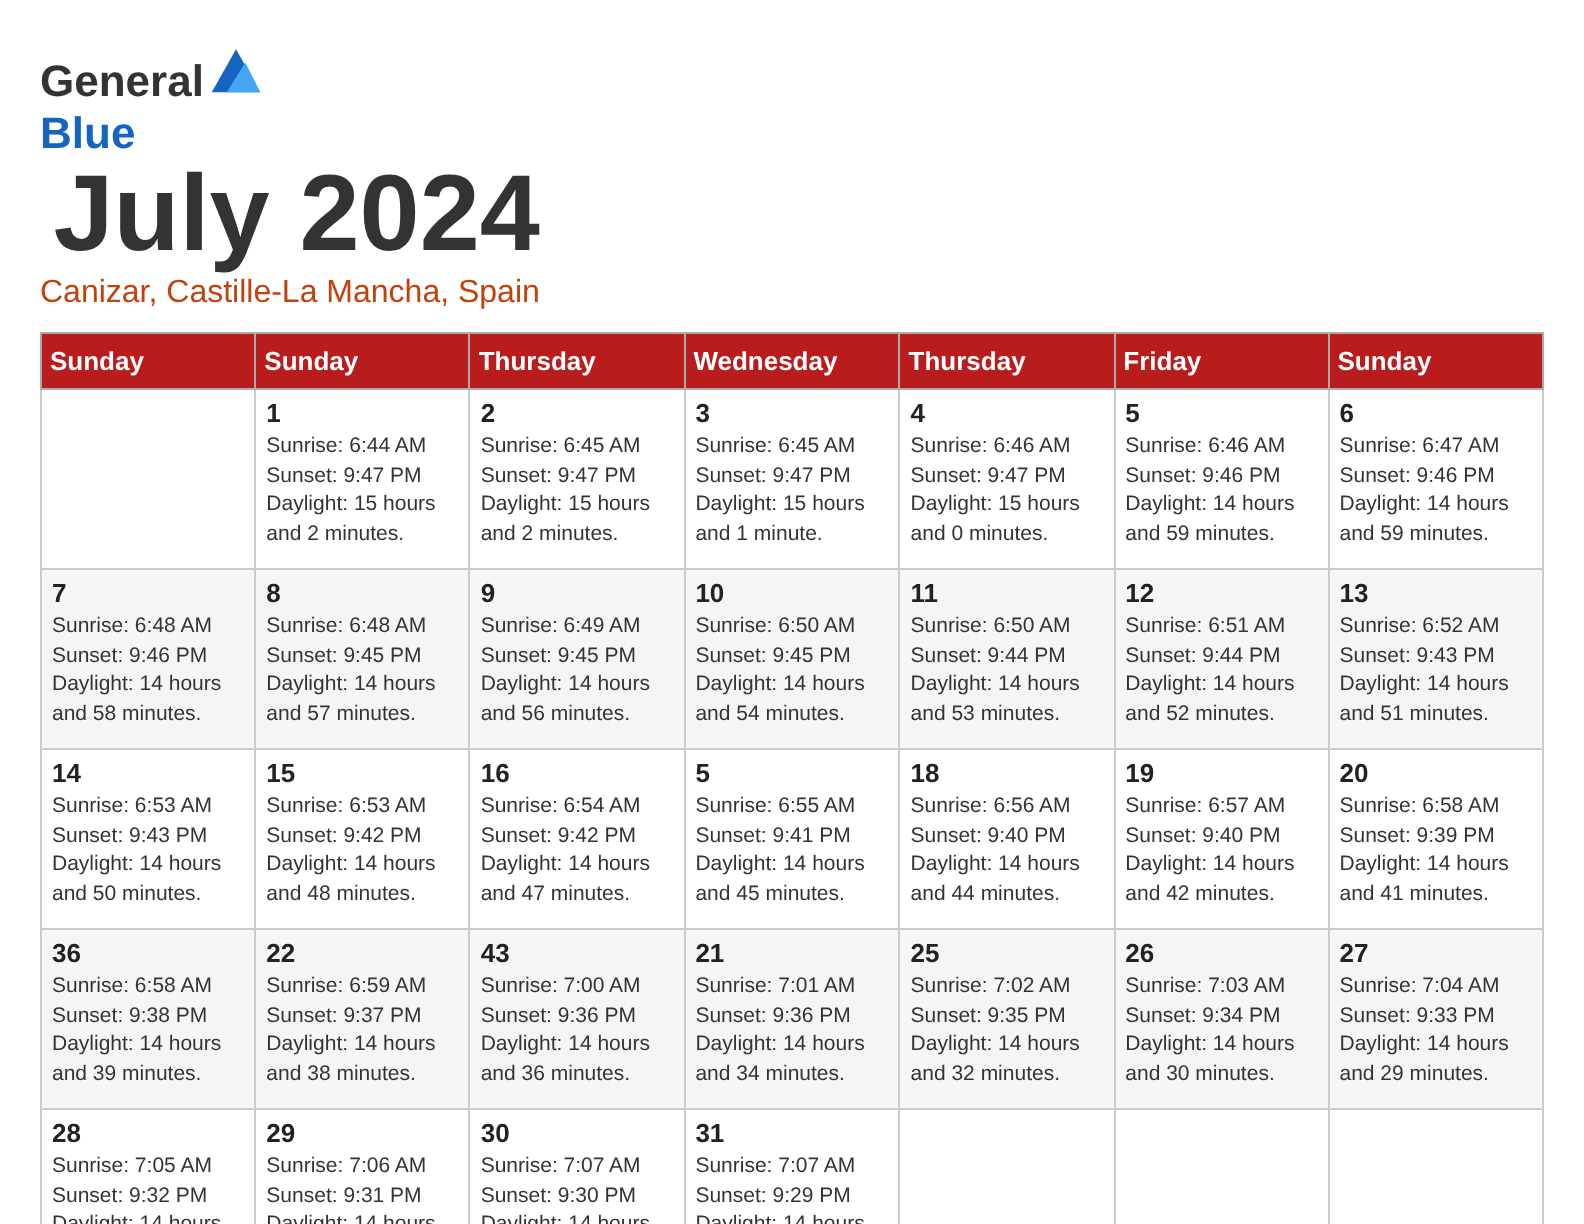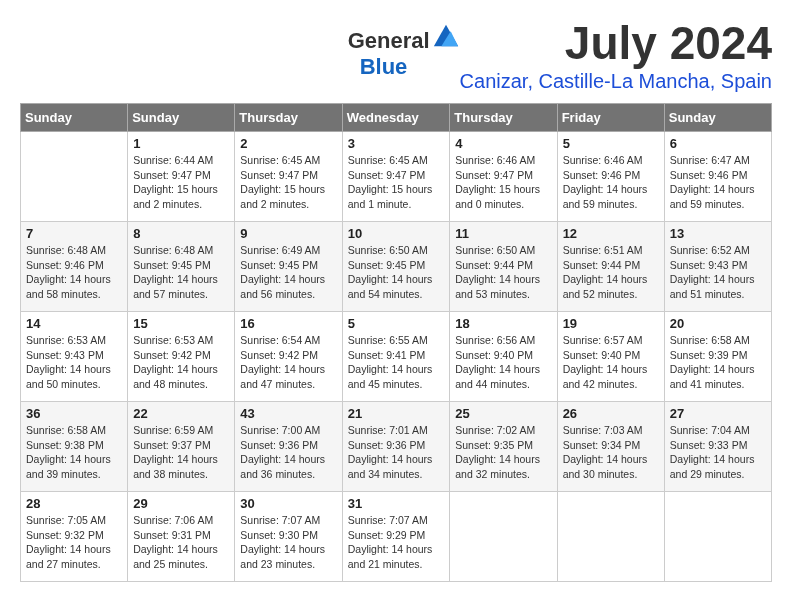--- a/index.html
+++ b/index.html
@@ -8,51 +8,52 @@
       background: #fff;
       width: 792px;
       min-height: 612px;
       padding: 20px;
     }
     .header {
       display: flex;
       justify-content: flex-end;
       align-items: flex-start;
       margin-bottom: 10px;
+      flex-direction: column;
     }
     .logo {
       display: flex;
       align-items: center;
     }
     .logo-icon {
       width: 28px;
       height: 28px;
       margin-left: 2px;
     }
     .title-block {
       text-align: right;
     }
     .month-title {
-      font-size: 46px;
+      font-size: 54px;
       font-weight: bold;
       color: #333;
       line-height: 1;
     }
     .location-title {
-      font-size: 20px;
-      color: #1d4ed8;
+      font-size: 16px;
+      color: #c2410c;
       margin-top: 4px;
     }
     .calendar-table {
       width: 100%;
       border-collapse: collapse;
       font-size: 11px;
     }
     .calendar-table th {
-      background-color: #737373;
+      background-color: #b91c1c;
       color: #fff;
       padding: 6px 4px;
       text-align: left;
       font-size: 13px;
       font-weight: bold;
       border: 1px solid #aaa;
     }
     .calendar-table td {
       border: 1px solid #ccc;
       vertical-align: top;
@@ -83,21 +84,21 @@
 </head>
 <body>
 
 <div class="header">
   <div class="logo">
     <div>
       <span style="font-size:22px;font-weight:bold;color:#333;">General</span><svg class="logo-icon" viewBox="0 0 30 30" xmlns="http://www.w3.org/2000/svg">
           <polygon points="2,28 15,5 28,28" fill="#1565c0"></polygon>
           <polygon points="10,28 20,12 28,28" fill="#42a5f5"></polygon>
         </svg><br>
-      <span style="font-size:22px;font-weight:bold;color:#1565c0;margin-left:12px;">Blue</span>
+      <span style="font-size:22px;font-weight:bold;color:#1565c0;margin-left:0;">Blue</span>
     </div>
   </div>
   <div class="title-block">
     <div class="month-title">July 2024</div>
     <div class="location-title">Canizar, Castille-La Mancha, Spain</div>
   </div>
 </div>
 
 <table class="calendar-table">
   <thead>

